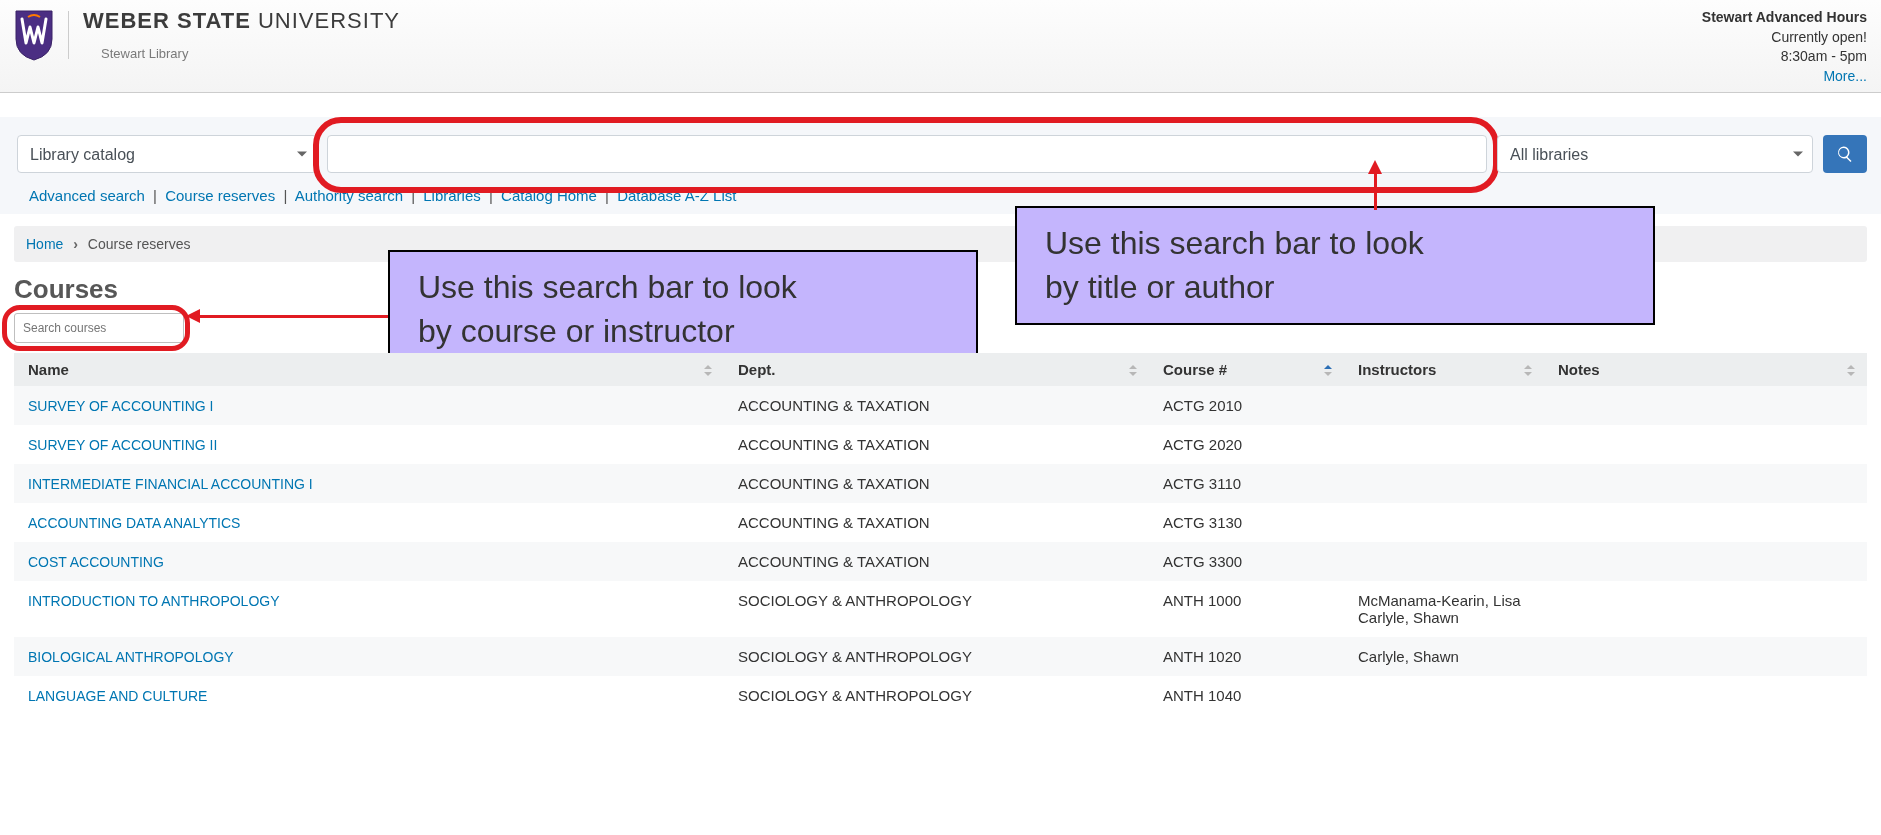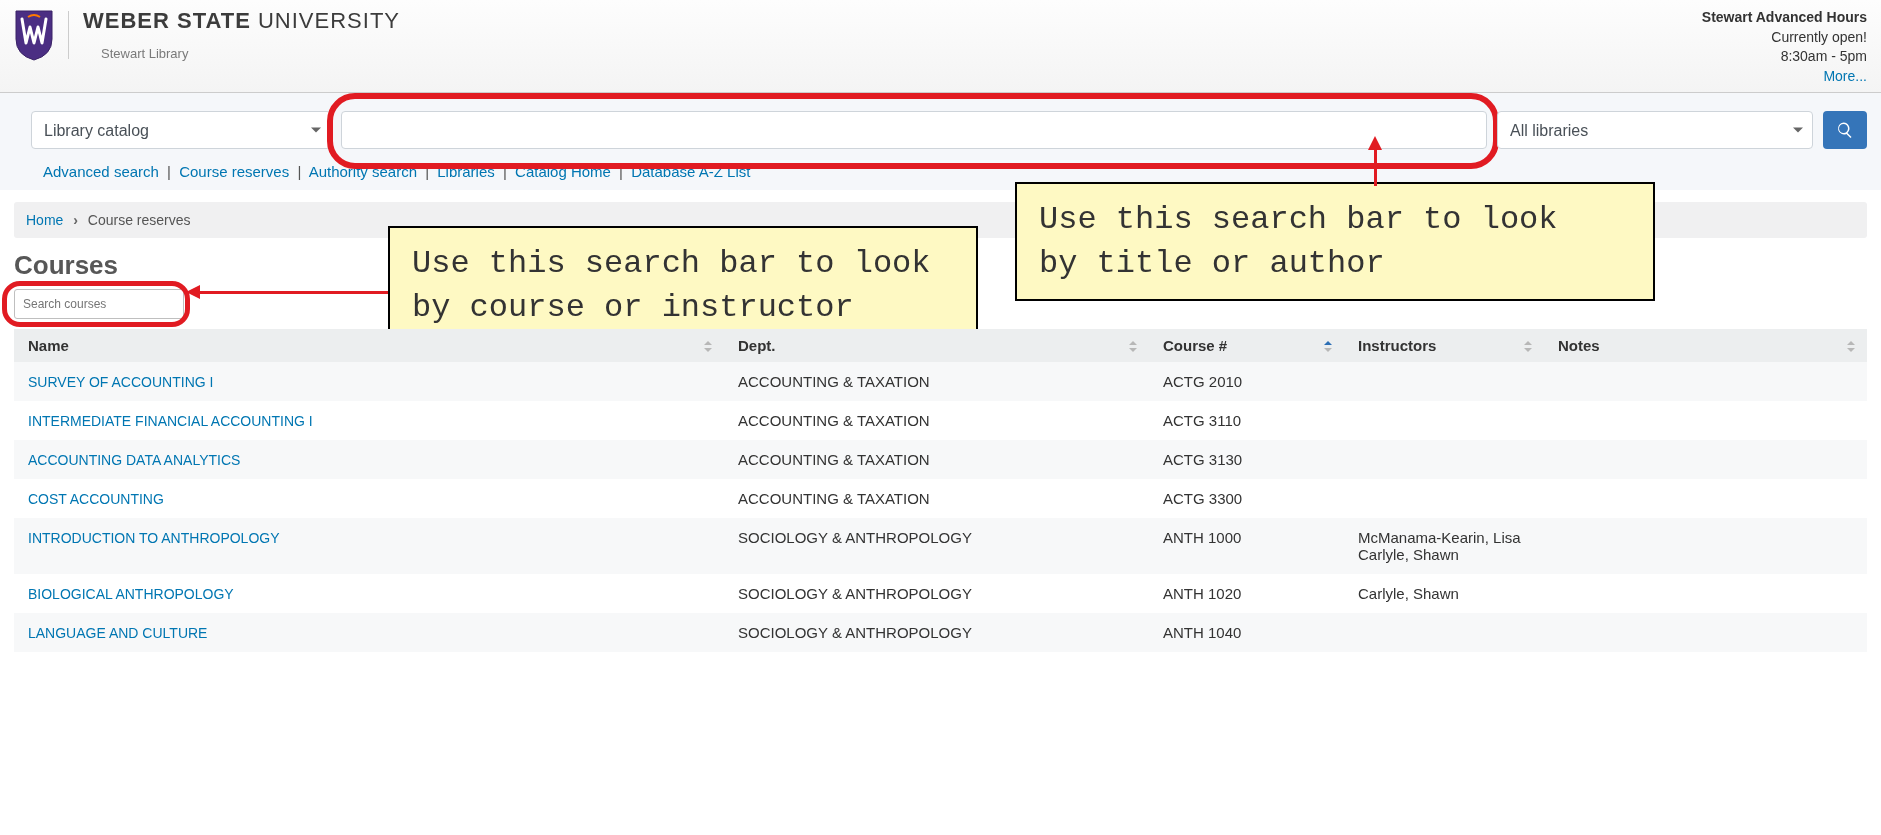--- a/index.html
+++ b/index.html
@@ -33,21 +33,22 @@
   .brand-line1 { font-size: 22px; letter-spacing: 1px; color: #3c3c3c;}
   .brand-line1 b { font-weight: 700; }
   .brand-line2 { font-size: 13px; color: #7a7a7a; margin-top: 12px; margin-left: 18px; }
   .hours { text-align: right; font-size: 14px; color: #333; line-height: 1.4; }
   .hours .t { font-weight: 700; }
   .hours .more { color: #0076b2; margin-top: 29px; }
 
   
   .search-area {
     background: #f5f7fa;
-    padding: 18px 14px 10px 31px;
+    padding: 18px 14px 10px 17px;
+    margin-top: 24px;
   }
   .search-row {
     display: flex;
     align-items: center;
     gap: 10px;
   }
   .sel {
     height: 38px;
     border: 1px solid #ced4da;
     border-radius: 4px;
@@ -185,27 +186,26 @@
   table.courses td {
     padding: 11px 14px;
     vertical-align: top;
     color: #333;
   }
   table.courses td:first-child a { font-size: 14px; }
 
   
   .callout {
     position: absolute;
-    background: #fef9c3;
+    background: #c4b5fd;
     border: 2px solid #000;
-    padding: 14px 22px;
+    padding: 14px 28px;
     font-size: 32px;
     line-height: 1.35;
     white-space: pre-line;
-    font-family: Liberation Mono, monospace;
   }
   .arrow-line {
     position: absolute;
     background: #e11b22;
     pointer-events: none;
   }
   .arrow-head {
     position: absolute;
     width: 0; height: 0;
     pointer-events: none;
@@ -324,20 +324,27 @@
     </thead>
     <tbody id="course-rows">
         <tr>
           <td><a href="#">SURVEY OF ACCOUNTING I</a></td>
           <td>ACCOUNTING &amp; TAXATION</td>
           <td>ACTG 2010</td>
           <td style="white-space: pre-line;"></td>
           <td></td>
         </tr>
         <tr>
+          <td><a href="#">SURVEY OF ACCOUNTING II</a></td>
+          <td>ACCOUNTING &amp; TAXATION</td>
+          <td>ACTG 2020</td>
+          <td style="white-space: pre-line;"></td>
+          <td></td>
+        </tr>
+        <tr>
           <td><a href="#">INTERMEDIATE FINANCIAL ACCOUNTING I</a></td>
           <td>ACCOUNTING &amp; TAXATION</td>
           <td>ACTG 3110</td>
           <td style="white-space: pre-line;"></td>
           <td></td>
         </tr>
         <tr>
           <td><a href="#">ACCOUNTING DATA ANALYTICS</a></td>
           <td>ACCOUNTING &amp; TAXATION</td>
           <td>ACTG 3130</td>

